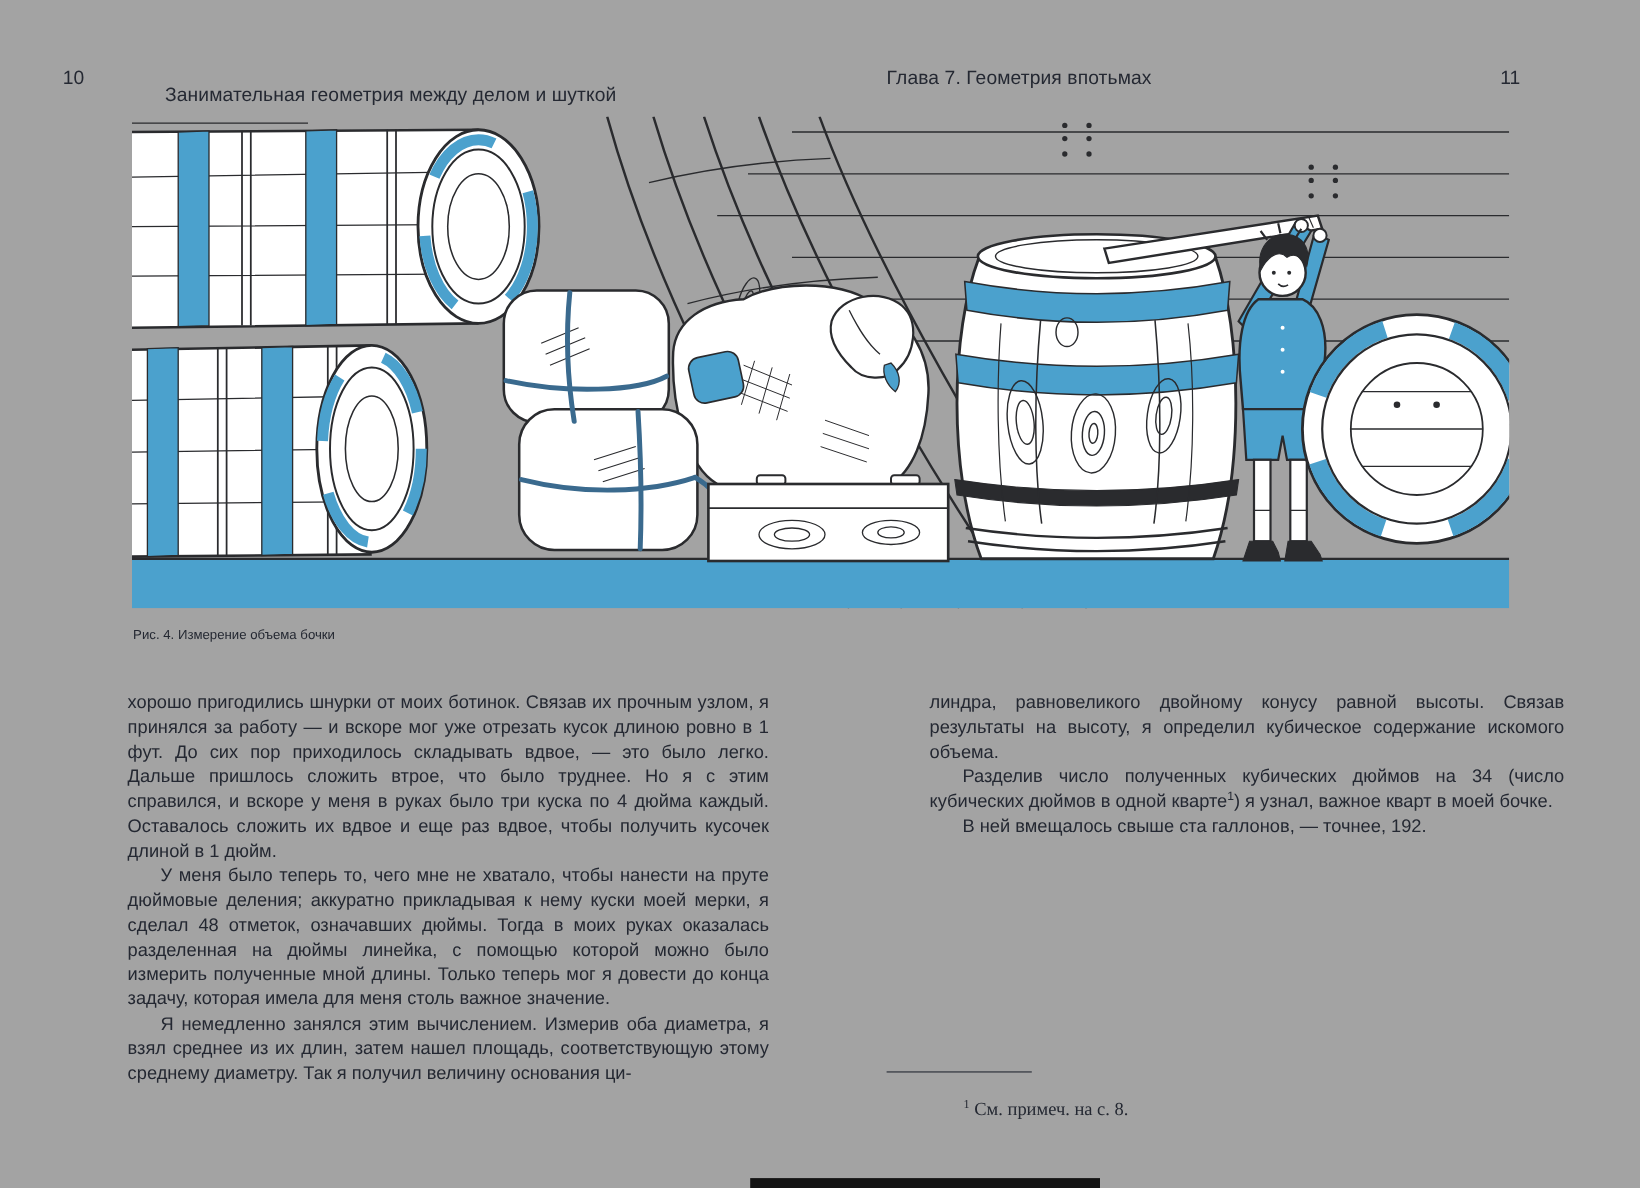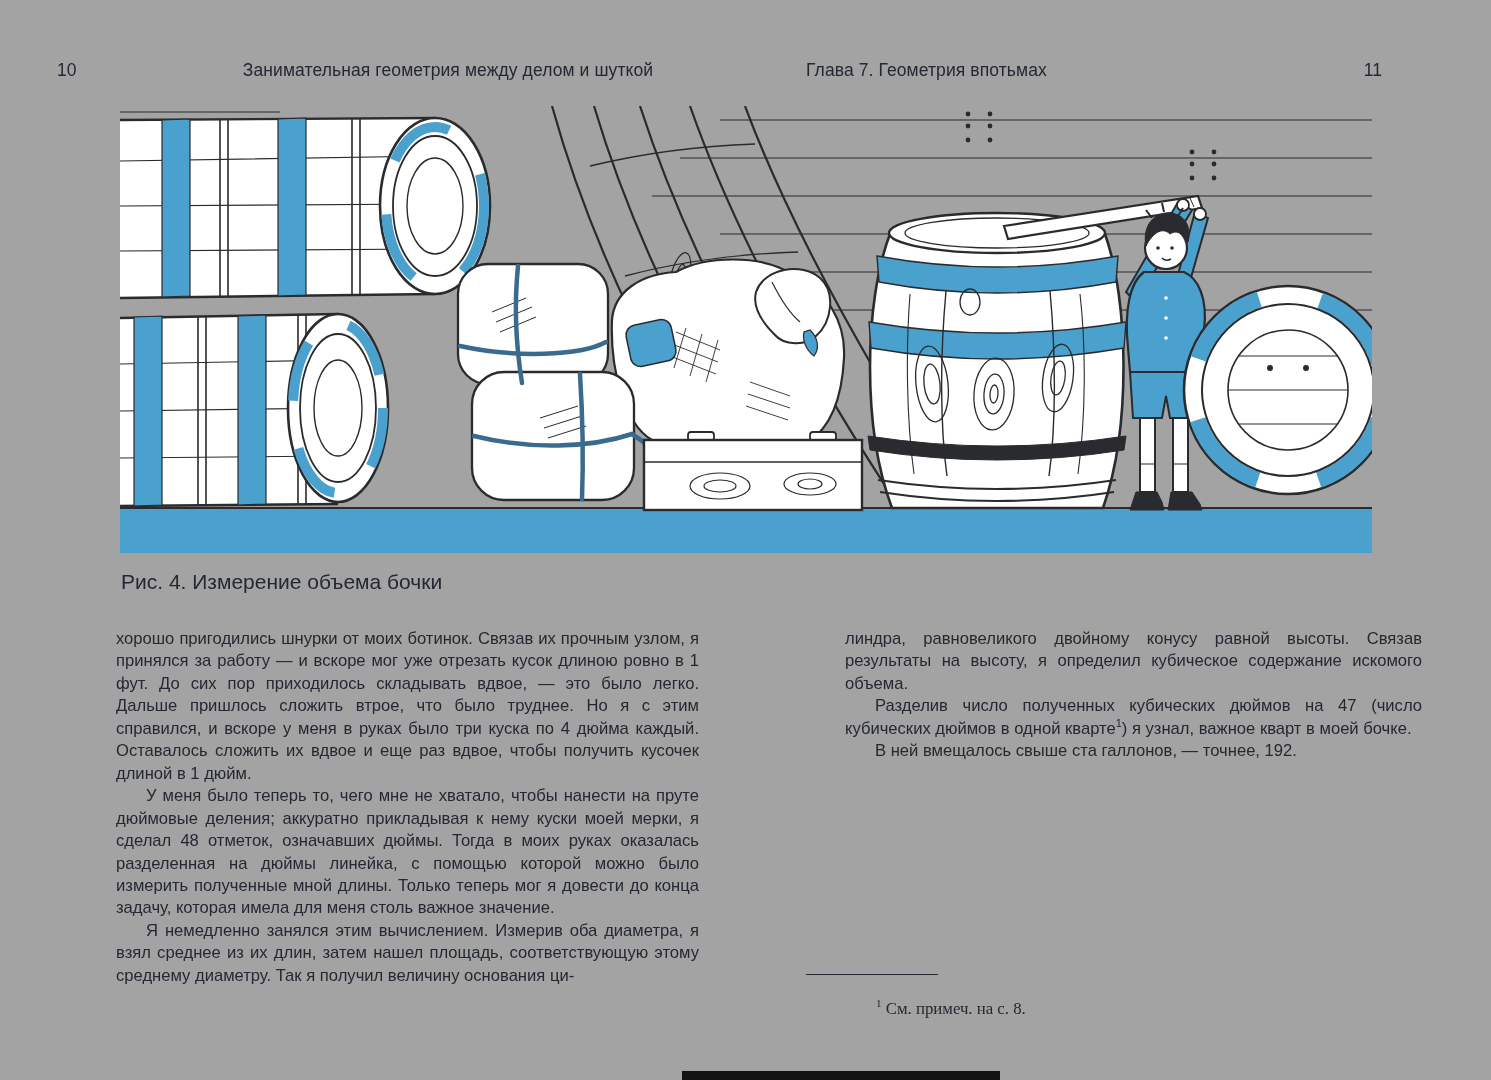--- a/index.html
+++ b/index.html
@@ -1,24 +1,24 @@
 <!DOCTYPE html>
 <html lang="ru"><head>
 <meta charset="utf-8">
 <style>
   html,body{margin:0;padding:0;background:#ffffff;}
   .page{position:relative;width:1491px;height:1080px;background:#a3a3a3;overflow:hidden;
         font-family:"Liberation Sans",sans-serif;color:#242832;}
   .pagenum,.rhead{position:absolute;top:60px;font-size:17.5px;letter-spacing:.1px;white-space:nowrap;}
   .pn-left{left:57px;}
-  .rh-left{left:150px;width:596px;text-align:center;}
+  .rh-left{left:150px;width:596px;text-align:left;margin-top:16px;}
   .rh-right{left:806px;}
   .pn-right{left:1330px;width:86px;text-align:center;}
   .figure{position:absolute;left:120px;top:106px;width:1252px;height:447px;}
-  .caption{position:absolute;left:121px;top:570px;font-size:21px;}
+  .caption{position:absolute;left:121px;top:570px;font-size:12px;}
   .col{position:absolute;top:628px;font-size:16.6px;line-height:22.45px;text-align:justify;}
   .col p{margin:0;}
   .col p.indent{text-indent:30px;}
   .col-left{left:116px;width:583px;}
   .col-right{left:845px;width:577px;}
   sup{font-size:11px;line-height:0;}
   .footnote-rule{position:absolute;left:806px;top:974px;width:132px;border-top:1.5px solid #242832;}
   .footnote-text{position:absolute;left:806px;top:983px;width:560px;margin:16px;padding-left:54px;
                  font-family:"Liberation Serif",serif;font-size:16.8px;}
   .scan-artifact{position:absolute;left:682px;top:1071px;width:318px;height:9px;background:#141414;}
@@ -205,21 +205,21 @@
   <div class="caption">Рис. 4. Измерение объема бочки</div>
 
   <div class="col col-left">
     <p>хорошо пригодились шнурки от моих ботинок. Связав их прочным узлом, я принялся за работу — и вскоре мог уже отрезать кусок длиною ровно в 1 фут. До сих пор приходилось складывать вдвое, — это было легко. Дальше пришлось сложить втрое, что было труднее. Но я с этим справился, и вскоре у меня в руках было три куска по 4 дюйма каждый. Оставалось сложить их вдвое и еще раз вдвое, чтобы получить кусочек длиной в 1 дюйм.</p>
     <p class="indent">У меня было теперь то, чего мне не хватало, чтобы нанести на пруте дюймовые деления; аккуратно прикладывая к нему куски моей мерки, я сделал 48 отметок, означавших дюймы. Тогда в моих руках оказалась разделенная на дюймы линейка, с помощью которой можно было измерить полученные мной длины. Только теперь мог я довести до конца задачу, которая имела для меня столь важное значение.</p>
     <p class="indent">Я немедленно занялся этим вычислением. Измерив оба диаметра, я взял среднее из их длин, затем нашел площадь, соответствующую этому среднему диаметру. Так я получил величину основания ци-</p>
   </div>
 
   <div class="col col-right">
     <p>линдра, равновеликого двойному конусу равной высоты. Связав результаты на высоту, я определил кубическое содержание искомого объема.</p>
-    <p class="indent"><span>Разделив число полученных кубических дюймов на 47 (число кубических дюймов в одной кварте</span><sup>1</sup><span>) я узнал, важное кварт в моей бочке.</span></p>
+    <p class="indent"><span>Разделив число полученных кубических дюймов на 34 (число кубических дюймов в одной кварте</span><sup>1</sup><span>) я узнал, важное кварт в моей бочке.</span></p>
     <p class="indent">В ней вмещалось свыше ста галлонов, — точнее, 192.</p>
   </div>
 
   <div class="footnote-rule"></div>
   <p class="footnote-text"><sup>1</sup> <span>См. примеч. на с. 8.</span></p>
 
   <div class="scan-artifact"></div>
 </div>
 
 </body></html>

